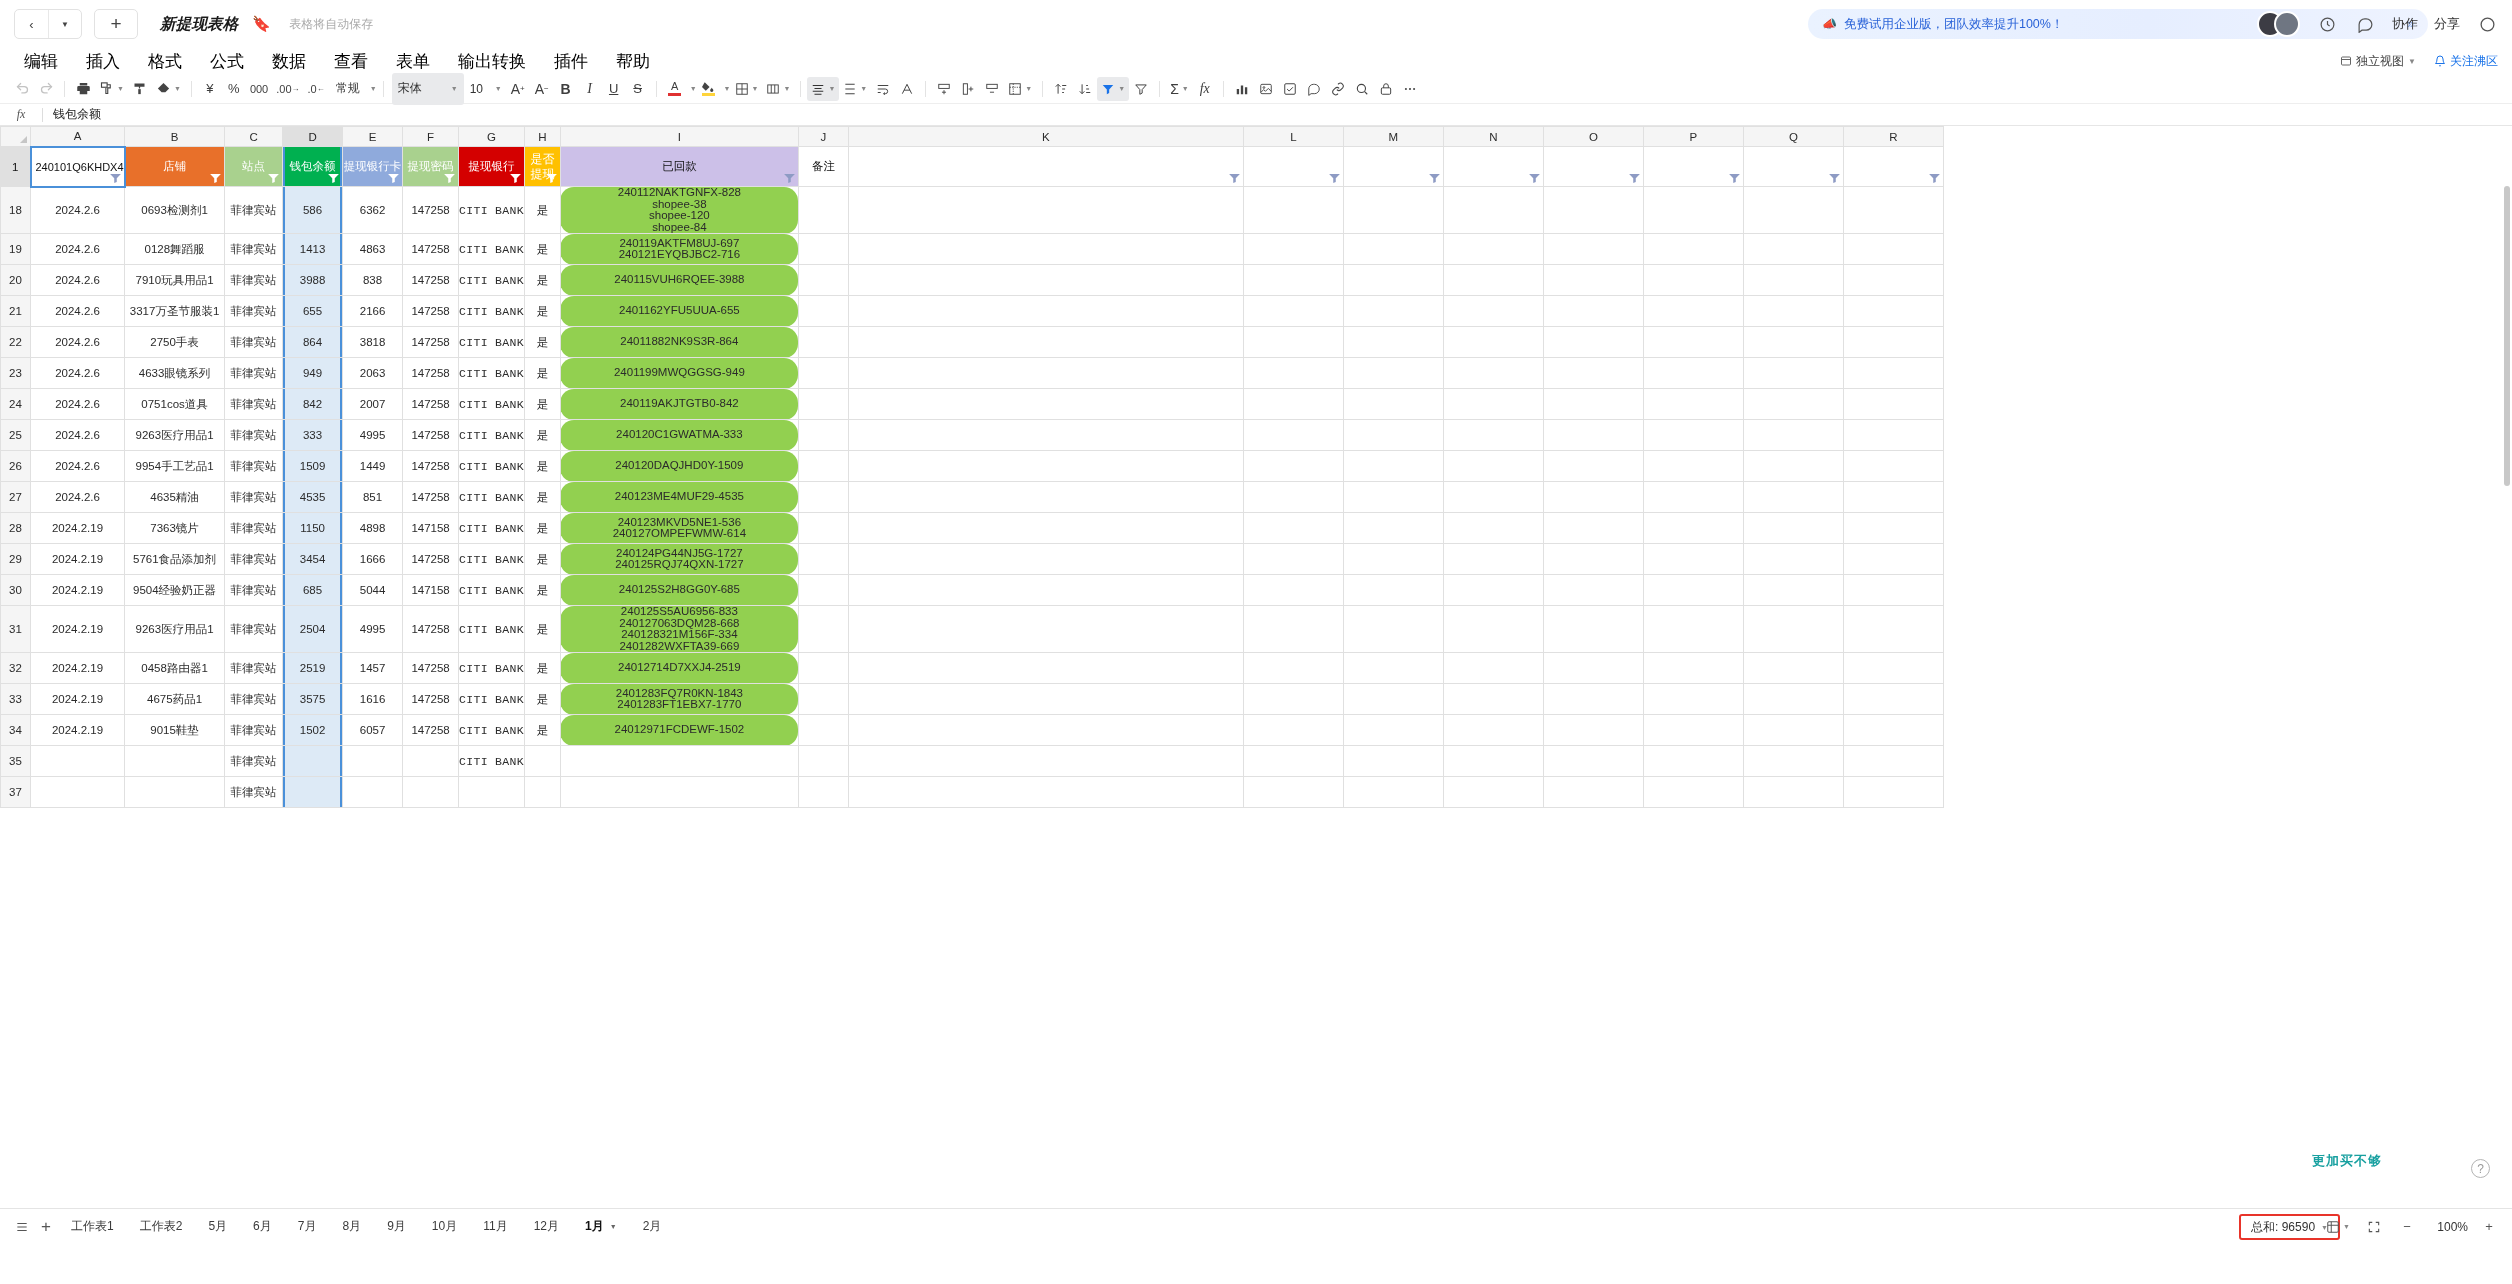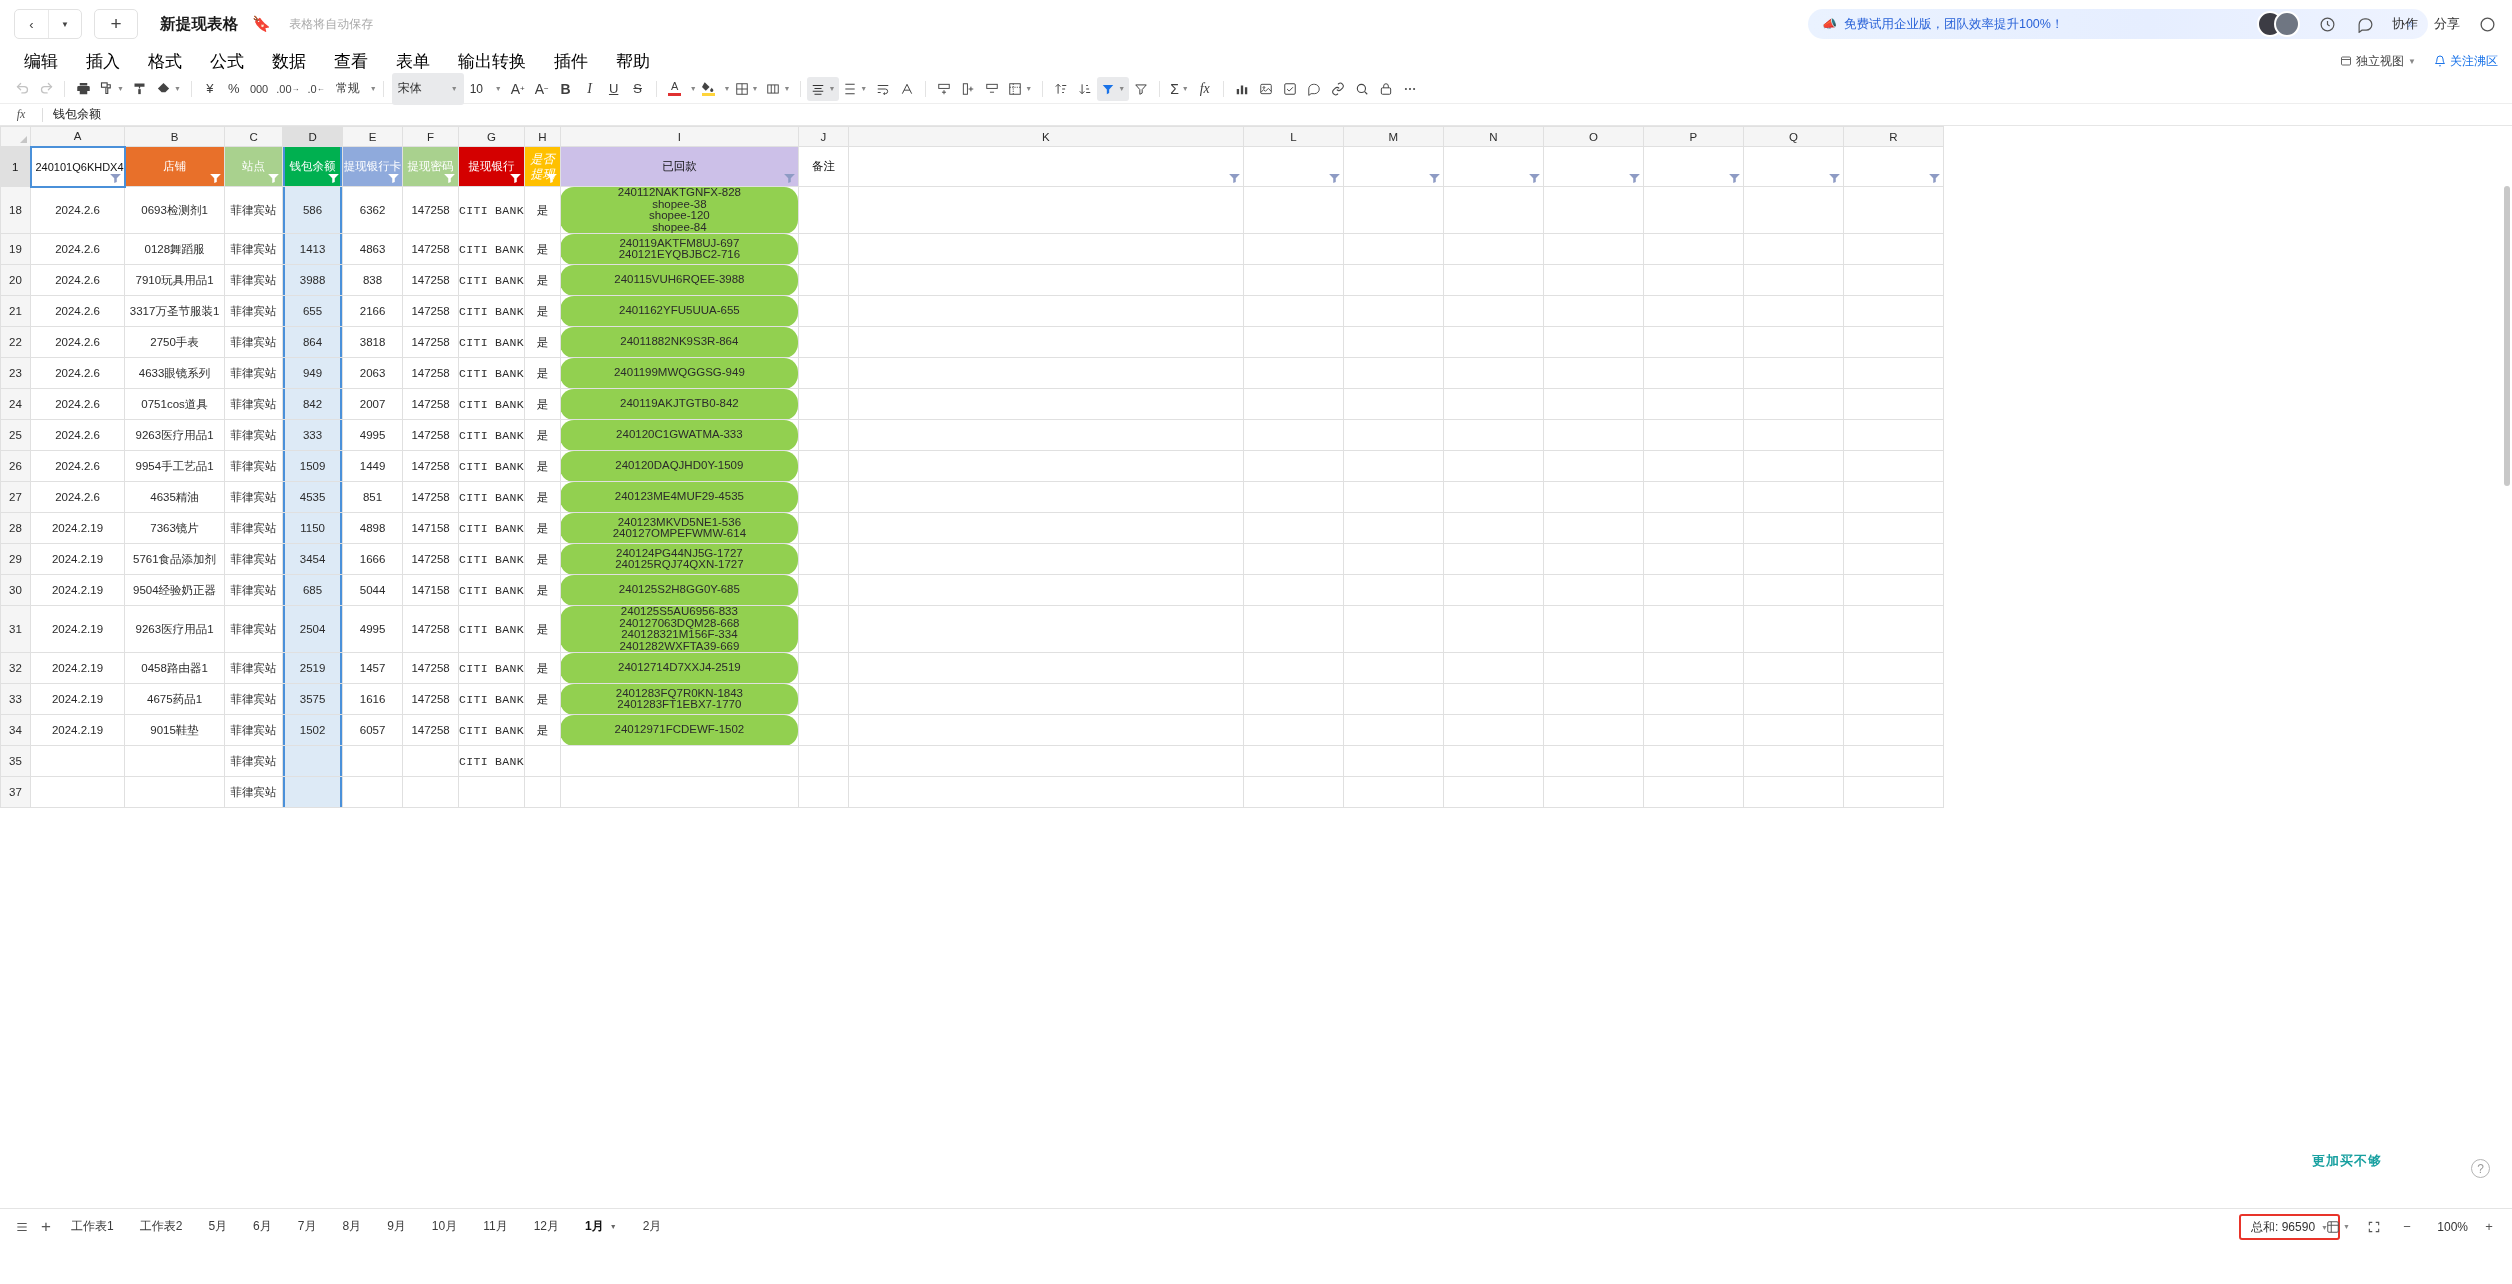--- a/index.html
+++ b/index.html
@@ -6,21 +6,21 @@
   html,body { width:2512px; height:1284px; overflow:hidden; background:#fff;
     font-family:"Liberation Sans","DejaVu Sans",sans-serif; -webkit-font-smoothing:antialiased; }
 
   
   .titlebar { height:48px; display:flex; align-items:center; padding:0 14px; background:#fff; position:relative; }
   .nav-group { display:flex; align-items:center; border:1px solid #e2e2e2; border-radius:5px; overflow:hidden; height:30px; }
   .nav-btn { width:33px; height:28px; display:flex; align-items:center; justify-content:center; color:#444; font-size:13px; cursor:pointer; }
   .nav-btn + .nav-btn { border-left:1px solid #e8e8e8; }
   .plus-btn { margin-left:12px; width:44px; height:30px; border:1px solid #e2e2e2; border-radius:5px;
     display:flex; align-items:center; justify-content:center; font-size:19px; color:#444; cursor:pointer; font-weight:300; }
-  .doc-title { margin-left:22px; font-size:15.5px; font-weight:700; color:#1a1a1a; letter-spacing:.2px; }
+  .doc-title { margin-left:22px; font-size:15.5px; font-weight:700; color:#1a1a1a; letter-spacing:.2px;font-style:italic; }
   .bookmark { margin-left:14px; color:#9a9a9a; font-size:15px; cursor:pointer; }
   .autosave { margin-left:18px; font-size:12px; color:#aaa; }
 
   .promo { position:absolute; left:1808px; top:9px; width:620px; height:30px; border-radius:15px;
     background:linear-gradient(90deg,#eaf2ff 0%,#e6eeff 55%,#eef3ff 100%);
     display:flex; align-items:center; padding:0 14px; cursor:pointer; }
   .promo .ico { color:#2b6ef2; font-size:12px; margin-right:7px; }
   .promo .txt { font-size:12.5px; color:#2a63d8; flex:1; }
   .promo .arr { color:#7ea3e8; font-size:12px; }
 
@@ -502,21 +502,21 @@
           <td class="h1 hb" style="background: rgb(169, 209, 142); color: rgb(255, 255, 255);"><span>提现密码</span><span class="filt">
               <svg viewBox="0 0 12 10" width="11" height="9">
                 <path d="M0 0h12L7.4 4.6V9L4.6 10V4.6z" fill="#ffffff"></path>
               </svg>
             </span></td>
           <td class="h1 hb" style="background: rgb(212, 0, 0); color: rgb(255, 255, 255);"><span>提现银行</span><span class="filt">
               <svg viewBox="0 0 12 10" width="11" height="9">
                 <path d="M0 0h12L7.4 4.6V9L4.6 10V4.6z" fill="#ffffff"></path>
               </svg>
             </span></td>
-          <td class="h1 hb" style="background: rgb(255, 192, 0); color: rgb(255, 255, 255); font-size: 12px; white-space: normal; line-height: 15px; font-style: italic;"><span>是否提现</span><span class="filt">
+          <td class="h1 hb" style="background: rgb(255, 192, 0); color: rgb(255, 255, 255); font-size: 12px; white-space: normal; line-height: 15px;"><span>是否提现</span><span class="filt">
               <svg viewBox="0 0 12 10" width="11" height="9">
                 <path d="M0 0h12L7.4 4.6V9L4.6 10V4.6z" fill="#ffffff"></path>
               </svg>
             </span></td>
           <td class="h1 hb" style="background: rgb(204, 192, 232); color: rgb(17, 17, 17);"><span>已回款</span><span class="filt">
               <svg viewBox="0 0 12 10" width="11" height="9">
                 <path d="M0 0h12L7.4 4.6V9L4.6 10V4.6z" fill="#8e9bc4"></path>
               </svg>
             </span></td>
           <td class="h1 hb" style="background: rgb(255, 255, 255); color: rgb(17, 17, 17);"><span>备注</span><span class="filt">

